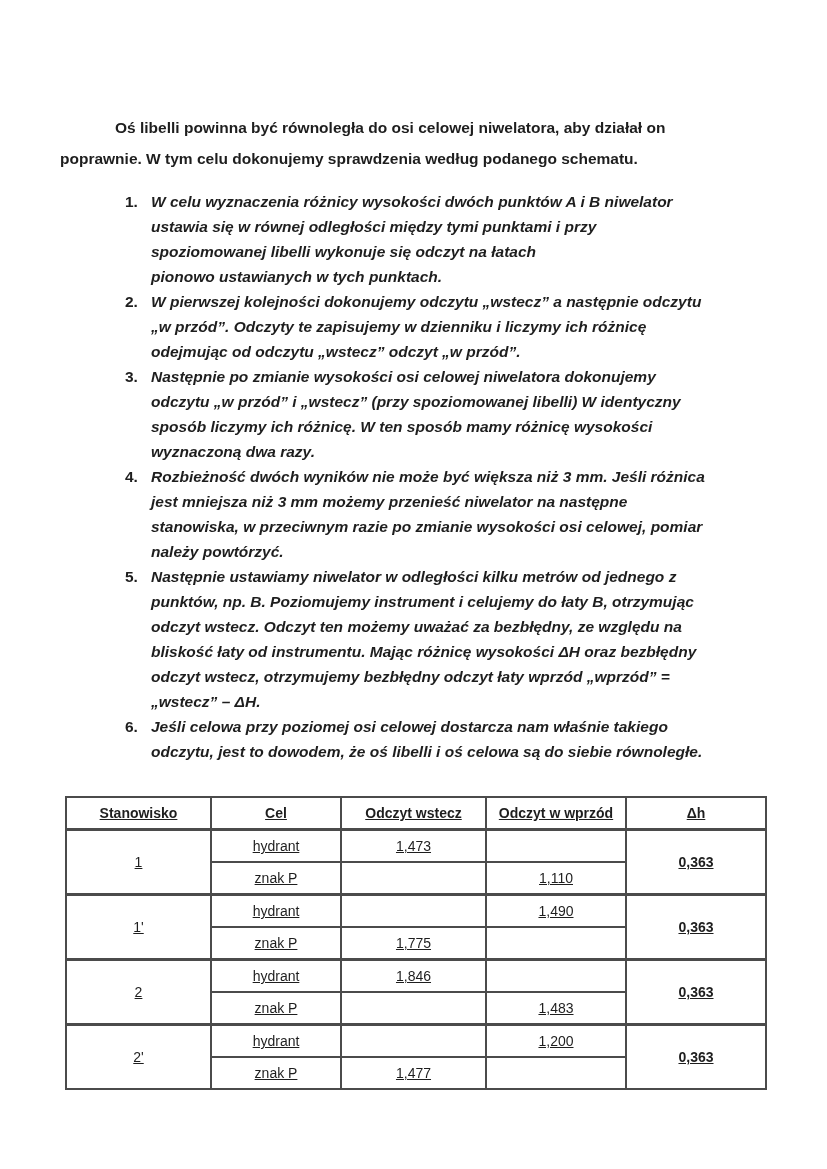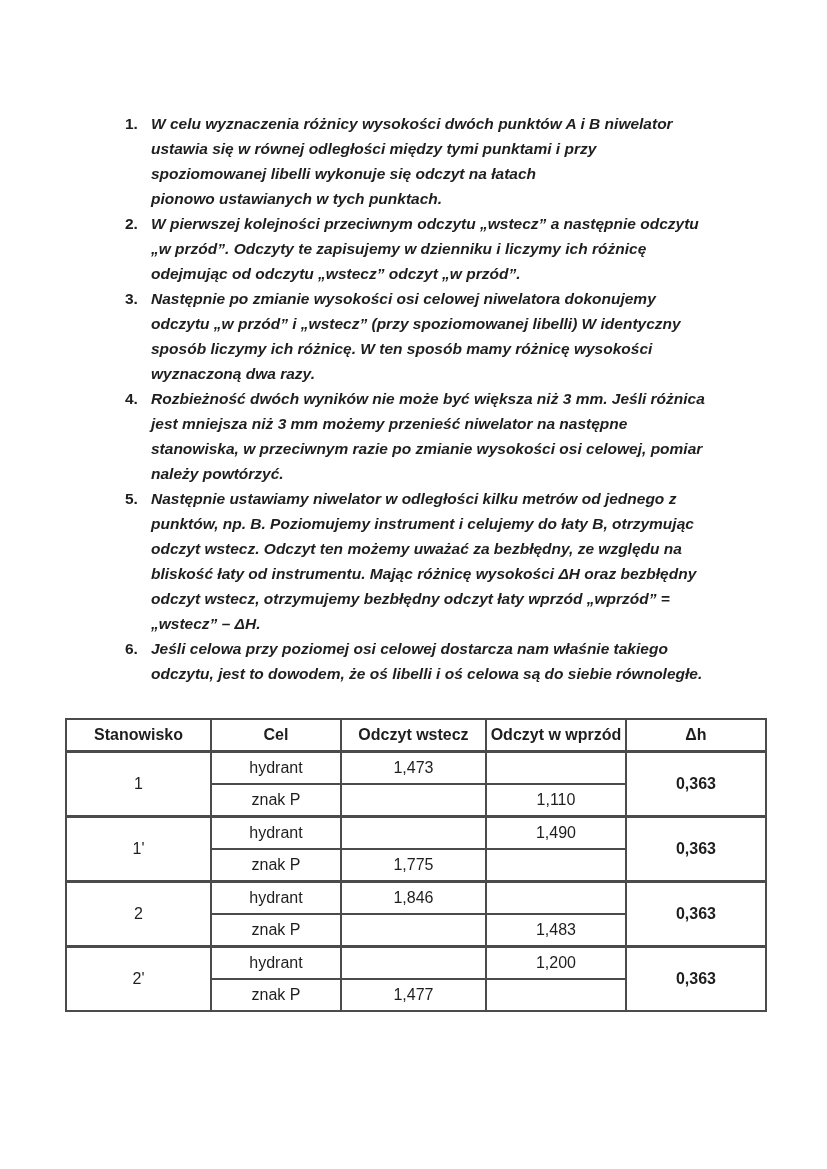--- a/index.html
+++ b/index.html
@@ -55,48 +55,51 @@
   }
   table.ltable col.c-station { width: 145px; }
   table.ltable col.c-cel     { width: 130px; }
   table.ltable col.c-wstecz  { width: 145px; }
   table.ltable col.c-wprzod  { width: 140px; }
   table.ltable col.c-dh      { width: 140px; }
   table.ltable th, table.ltable td {
     border: 2px solid #4b4b4b;
     text-align: center;
     vertical-align: middle;
-    font-size: 16px;
+    font-size: 14px;
     height: 30px;
     padding: 0;
     font-weight: 400;
+    text-decoration: underline;
   }
   table.ltable th { font-weight: 700; }
   table.ltable td.dh { font-weight: 700; }
   table.ltable tr.group-start td { border-top-width: 3px; }
 </style>
 </head>
 <body>
 
 <div class="page">
 
+  <p class="intro">Oś libelli powinna być równoległa do osi celowej niwelatora, aby działał on
+poprawnie. W tym celu dokonujemy sprawdzenia według podanego schematu.</p>
 
   <div class="num-list">
 
     <div class="num-list-item">
       <span class="num">1.</span>
       <span class="item-text">W celu wyznaczenia różnicy wysokości dwóch punktów A i B niwelator
 ustawia się w równej odległości między tymi punktami i przy
 spoziomowanej libelli wykonuje się odczyt na łatach
 pionowo ustawianych w tych punktach.</span>
     </div>
 
     <div class="num-list-item">
       <span class="num">2.</span>
-      <span class="item-text">W pierwszej kolejności przeciwnym odczytu „wstecz” a następnie odczytu
+      <span class="item-text">W pierwszej kolejności dokonujemy odczytu „wstecz” a następnie odczytu
 „w przód”. Odczyty te zapisujemy w dzienniku i liczymy ich różnicę
 odejmując od odczytu „wstecz” odczyt „w przód”.</span>
     </div>
 
     <div class="num-list-item">
       <span class="num">3.</span>
       <span class="item-text">Następnie po zmianie wysokości osi celowej niwelatora dokonujemy
 odczytu „w przód” i „wstecz” (przy spoziomowanej libelli) W identyczny
 sposób liczymy ich różnicę. W ten sposób mamy różnicę wysokości
 wyznaczoną dwa razy.</span>

